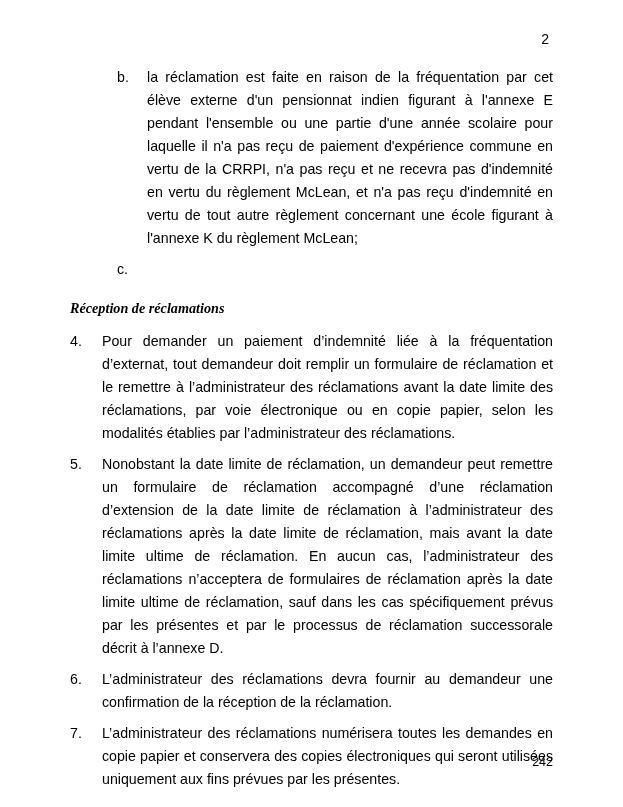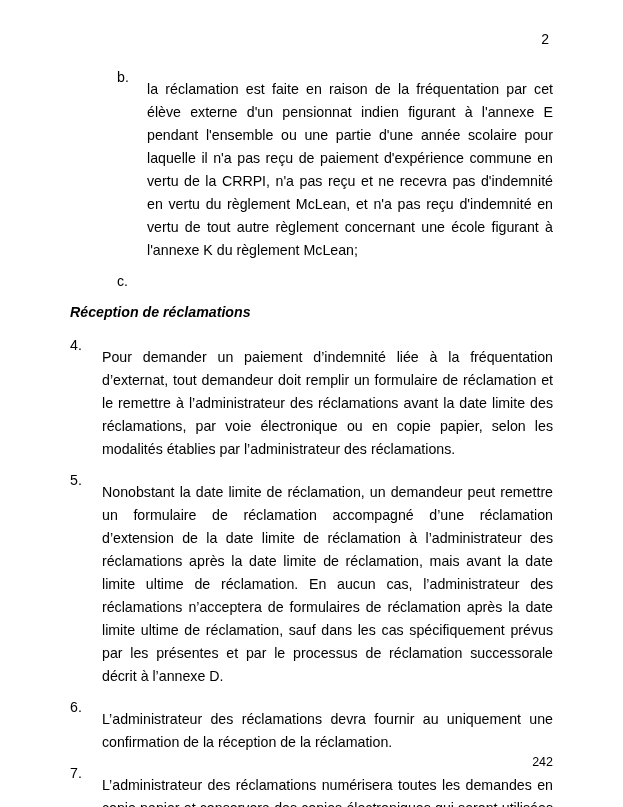--- a/index.html
+++ b/index.html
@@ -43,28 +43,28 @@
   .numbered-item {
     display: flex;
     margin-bottom: 8px;
   }
   .numbered-item .number {
     flex: 0 0 32px;
   }
   .para-text {
     flex: 1 1 auto;
     text-align: justify;
-    margin-top: 12px;
   }
   .section-heading {
     font-size: 14.2px;
     font-weight: bold;
     font-style: italic;
     line-height: 23px;
-    margin: 8px 0 10px 0;
+    margin: 16px 0 10px 0;
+    font-family: Liberation Serif, serif;
   }
   .page-footer {
     position: absolute;
     top: 739px;
     right: 70px;
     font-size: 12.5px;
     line-height: 14px;
     margin-top: 16px;
   }
 </style>
@@ -93,21 +93,21 @@
       <p class="para-text">Pour demander un paiement d’indemnité liée à la fréquentation d’externat, tout demandeur doit remplir un formulaire de réclamation et le remettre à l’administrateur des réclamations avant la date limite des réclamations, par voie électronique ou en copie papier, selon les modalités établies par l’administrateur des réclamations.</p>
     </div>
 
     <div class="numbered-item">
       <span class="number">5.</span>
       <p class="para-text">Nonobstant la date limite de réclamation, un demandeur peut remettre un formulaire de réclamation accompagné d’une réclamation d’extension de la date limite de réclamation à l’administrateur des réclamations après la date limite de réclamation, mais avant la date limite ultime de réclamation. En aucun cas, l’administrateur des réclamations n’acceptera de formulaires de réclamation après la date limite ultime de réclamation, sauf dans les cas spécifiquement prévus par les présentes et par le processus de réclamation successorale décrit à l’annexe D.</p>
     </div>
 
     <div class="numbered-item">
       <span class="number">6.</span>
-      <p class="para-text">L’administrateur des réclamations devra fournir au uniquement une confirmation de la réception de la réclamation.</p>
+      <p class="para-text">L’administrateur des réclamations devra fournir au demandeur une confirmation de la réception de la réclamation.</p>
     </div>
 
     <div class="numbered-item">
       <span class="number">7.</span>
       <p class="para-text">L’administrateur des réclamations numérisera toutes les demandes en copie papier et conservera des copies électroniques qui seront utilisées uniquement aux fins prévues par les présentes.</p>
     </div>
 
   </div>
 
   <div class="page-footer">242</div>

